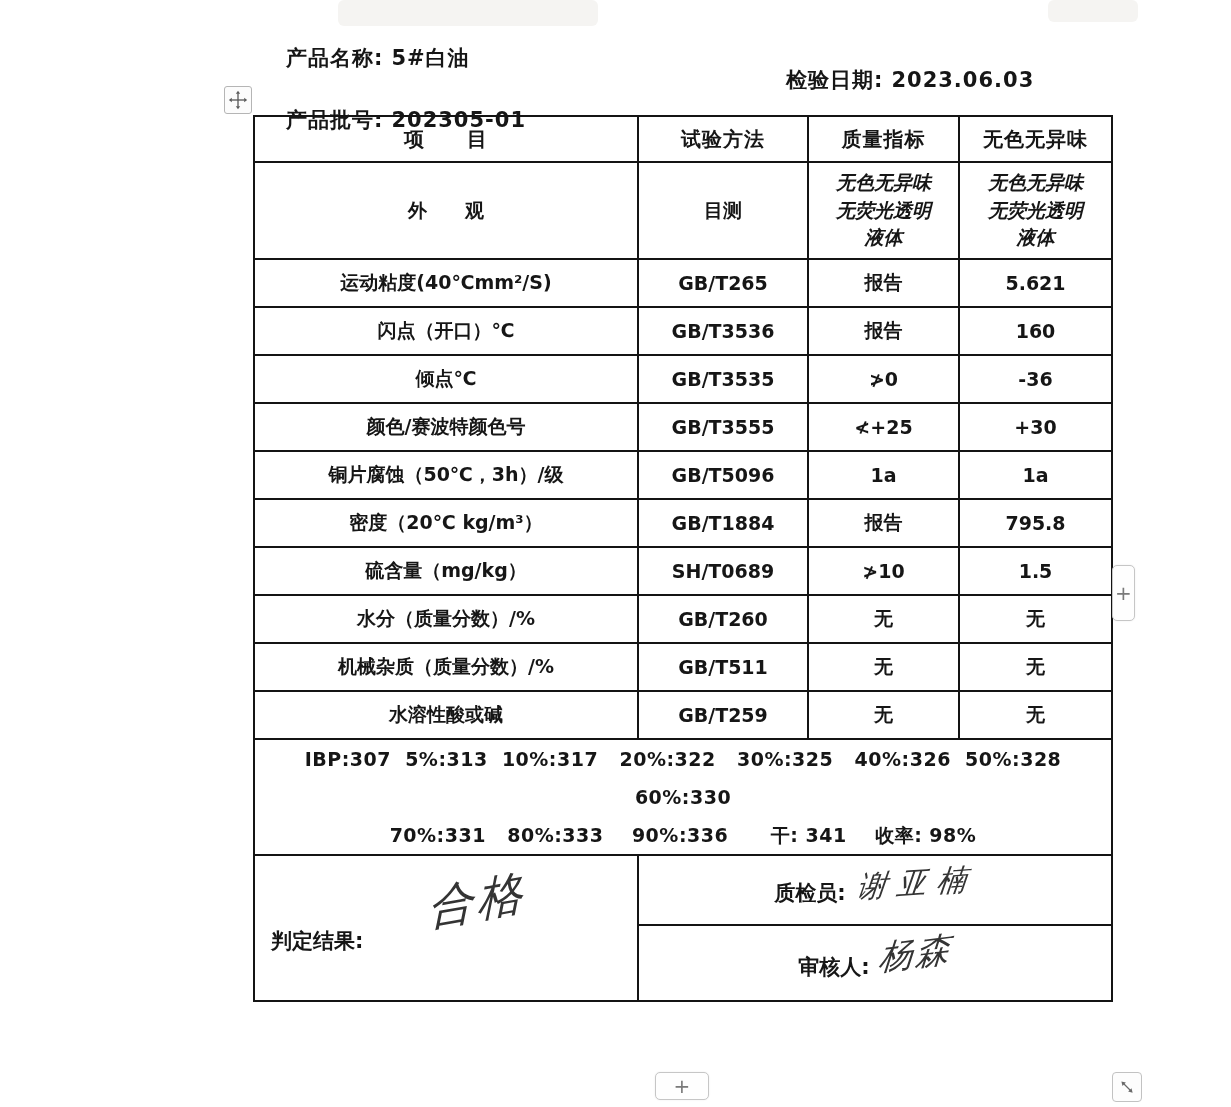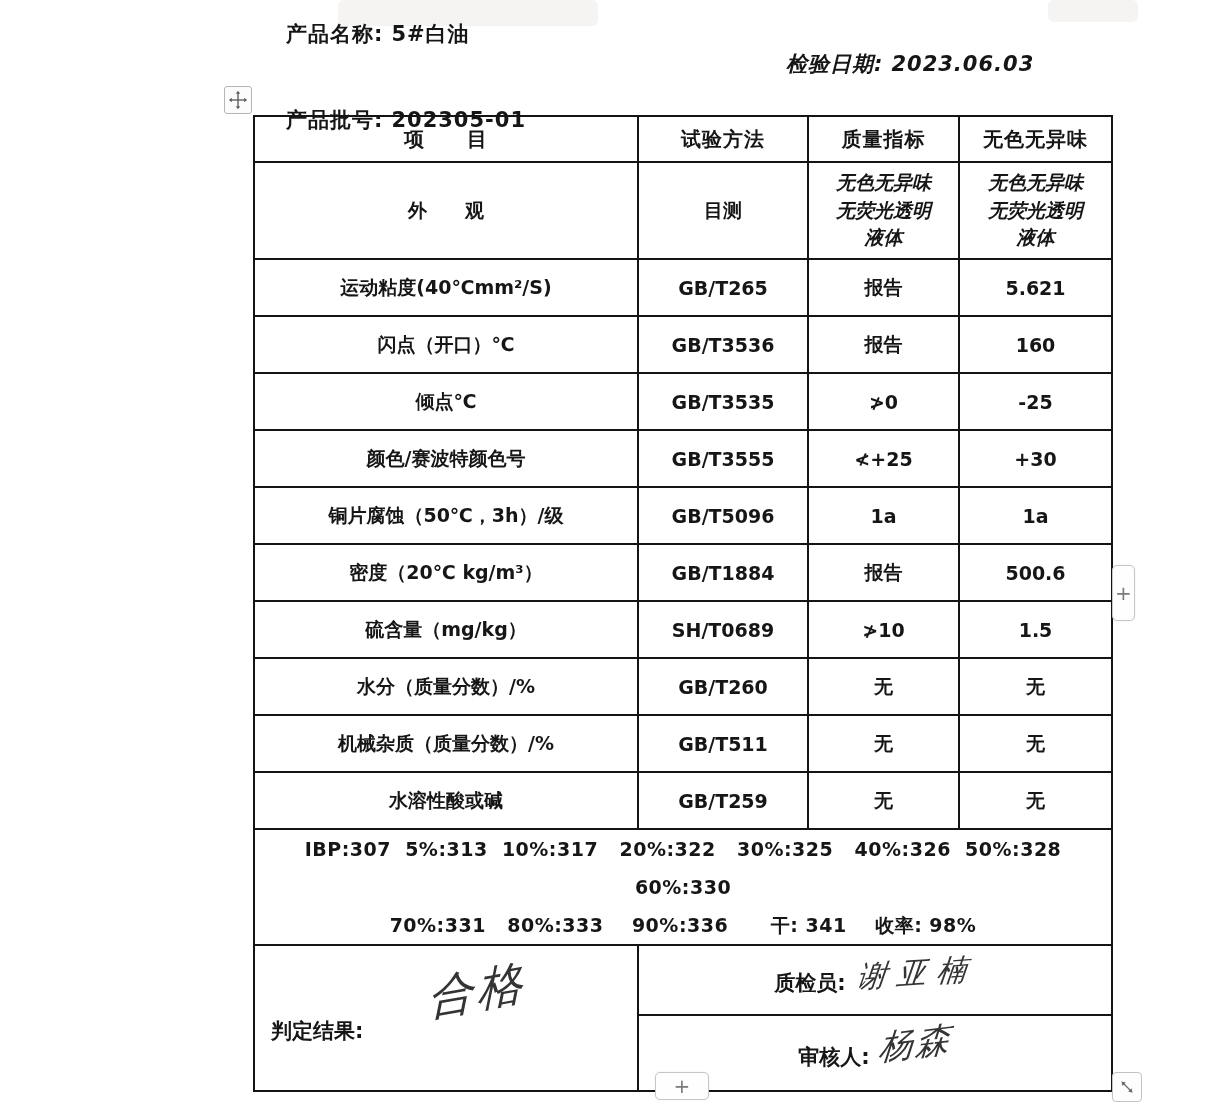--- a/index.html
+++ b/index.html
@@ -9,44 +9,44 @@
     background:#ffffff; color:#161616;
     font-family:"DejaVu Sans", sans-serif;
     overflow:hidden;
   }
   .artifact { position:absolute; background:#f5f4f2; border-radius:6px; }
   .a1 { left:338px; top:0; width:260px; height:26px; }
   .a2 { left:1048px; top:0; width:90px; height:22px; }
 
   
   .doc-line { position:absolute; font-weight:bold; font-size:21px; white-space:nowrap; letter-spacing:1px; }
-  .line-name  { left:286px; top:20px;text-align:right; }
+  .line-name  { left:286px; top:44px;text-align:right; }
   .line-batch { left:286px; top:66px;margin-top:40px; }
-  .line-date  { left:786px; top:50px;font-style:italic; }
+  .line-date  { left:786px; top:66px; }
   .doc-line .val { margin-left:8px; }
 
   
   .move-handle {
     position:absolute; left:224px; top:86px; width:28px; height:28px;
     background:#fcfcfc; border:1px solid #b5b5b5; border-radius:3px;
     display:flex; align-items:center; justify-content:center; cursor:move;
   }
   
   table.report {
     position:absolute; left:253px; top:115px; width:858px;
     border-collapse:collapse; table-layout:fixed;
   }
   .report th, .report td {
     border:2px solid #141414; text-align:center; vertical-align:middle;
     font-weight:bold; font-size:19px; padding:0 4px; overflow:hidden;
   }
   .report th { font-size:20px; letter-spacing:1px; }
   .rh-head  { height:46px; }
   .rh-app   { height:97px; }
-  .rh-std   { height:57px; }
+  .rh-std   { height:48px; }
   .rh-dist  { height:98px; }
   .rh-foot1 { height:70px; }
   .rh-foot2 { height:76px; }
   .pre { white-space:pre-line; line-height:1.45;font-style:italic; }
   .dist-cell {
     text-align:left; vertical-align:top; white-space:pre-wrap;
     font-size:19px; line-height:38px; padding:4px 6px 0 6px; letter-spacing:0.5px;
   }
   .judgment-cell { position:relative; text-align:left; }
   .judgment-label { position:absolute; left:16px; top:62px; font-size:21px; font-weight:bold;margin-top:9px; }
@@ -150,39 +150,39 @@
   <tr class="rh-std">
     <td>闪点（开口）℃</td>
     <td>GB/T3536</td>
     <td>报告</td>
     <td>160</td>
   </tr>
   <tr class="rh-std">
     <td>倾点℃</td>
     <td>GB/T3535</td>
     <td>≯0</td>
-    <td>-25</td>
+    <td>-36</td>
   </tr>
   <tr class="rh-std">
     <td>颜色/赛波特颜色号</td>
     <td>GB/T3555</td>
     <td>≮+25</td>
     <td>+30</td>
   </tr>
   <tr class="rh-std">
     <td>铜片腐蚀（50℃，3h）/级</td>
     <td>GB/T5096</td>
     <td>1a</td>
     <td>1a</td>
   </tr>
   <tr class="rh-std">
     <td>密度（20℃ kg/m³）</td>
     <td>GB/T1884</td>
     <td>报告</td>
-    <td>500.6</td>
+    <td>795.8</td>
   </tr>
   <tr class="rh-std">
     <td>硫含量（mg/kg）</td>
     <td>SH/T0689</td>
     <td>≯10</td>
     <td>1.5</td>
   </tr>
   <tr class="rh-std">
     <td>水分（质量分数）/%</td>
     <td>GB/T260</td>

